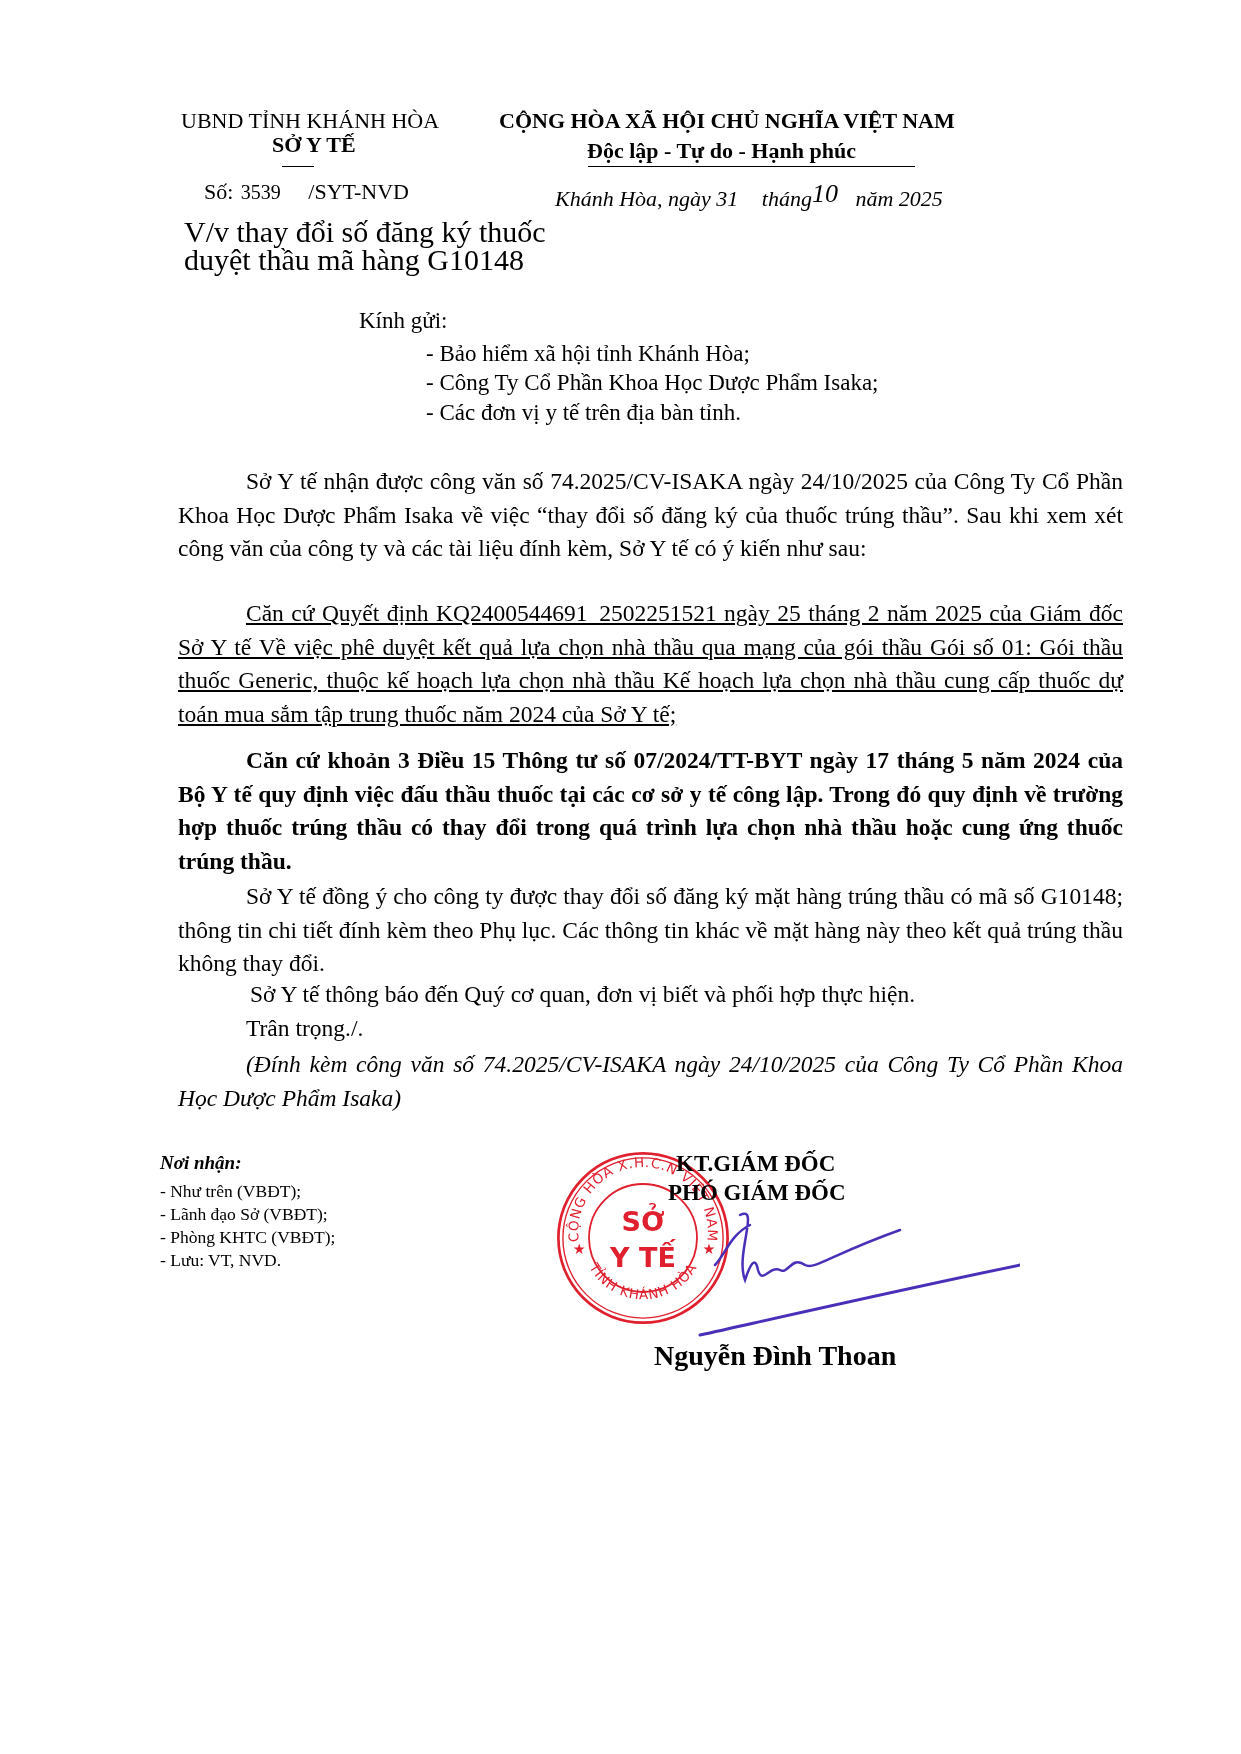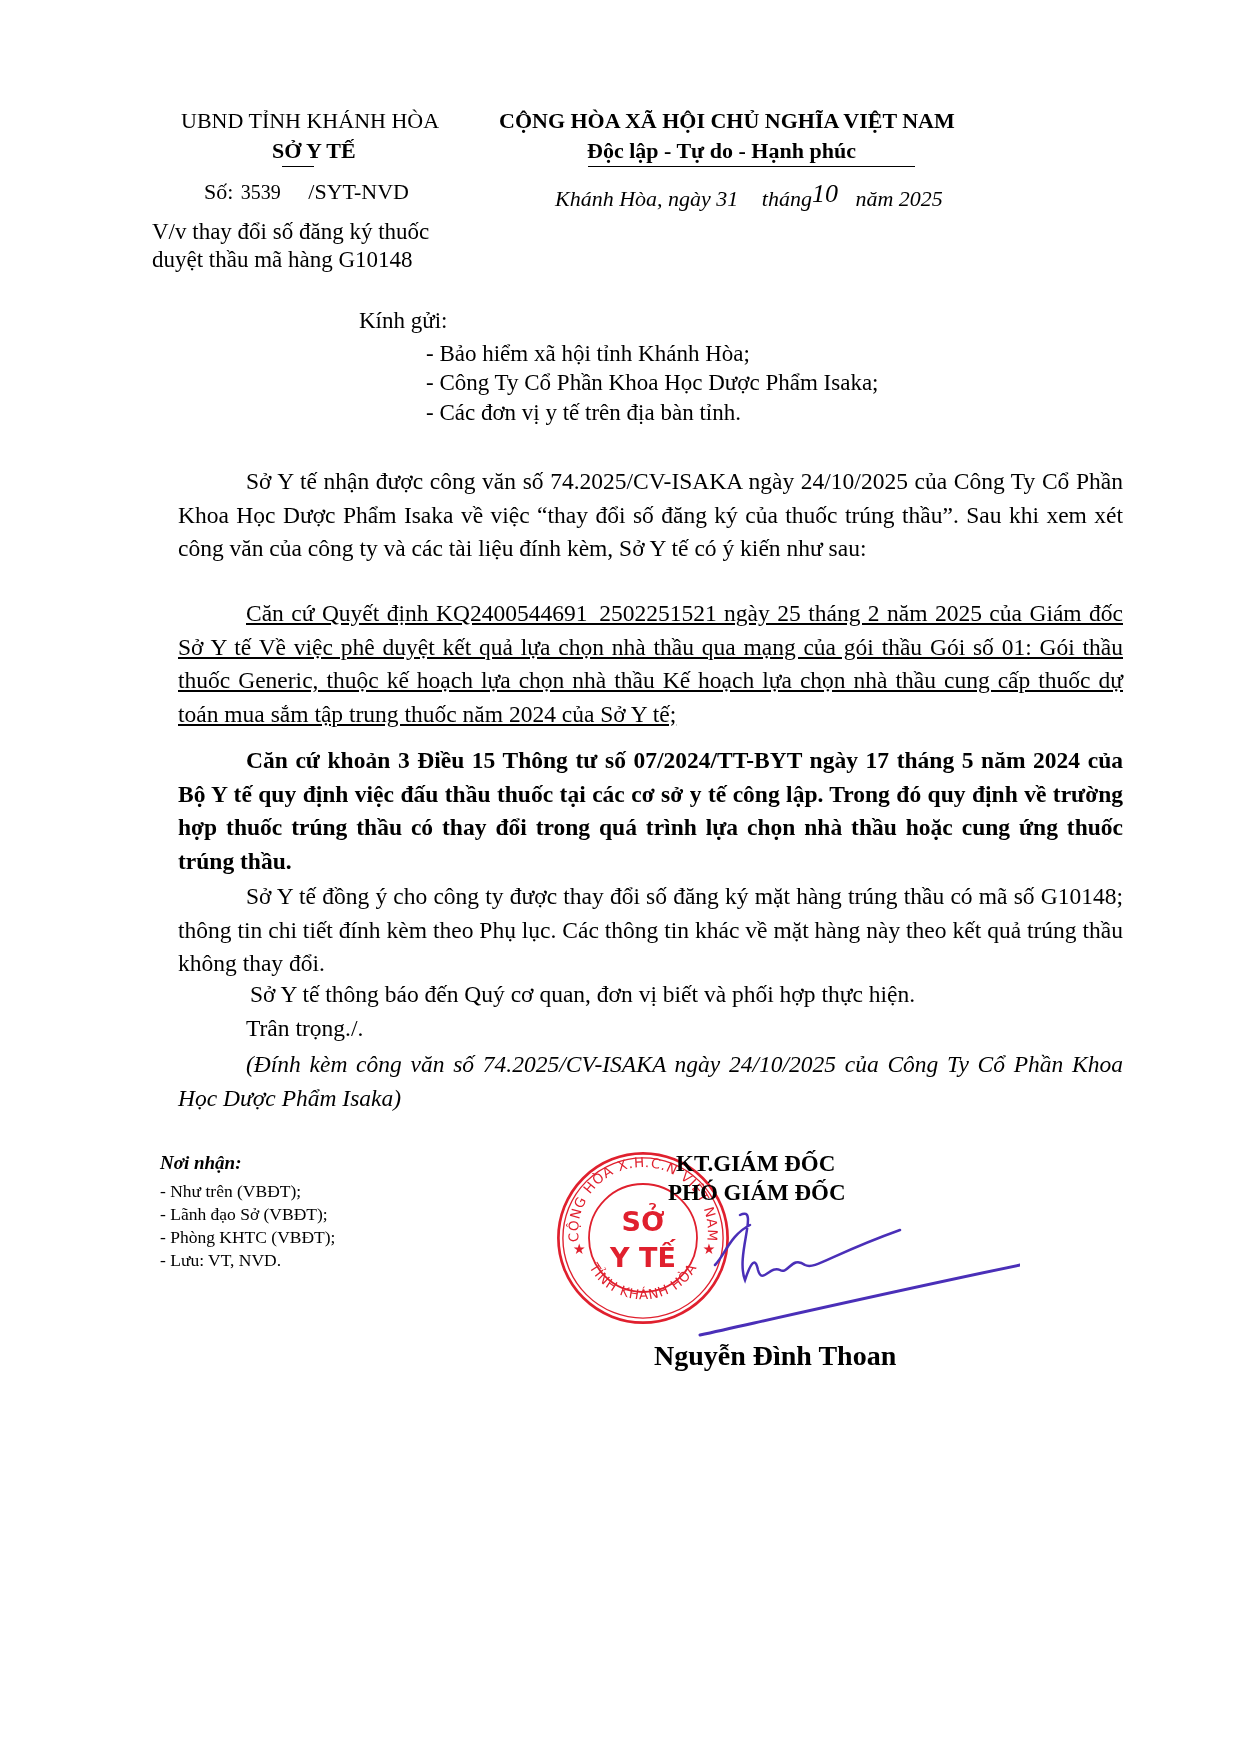--- a/index.html
+++ b/index.html
@@ -15,30 +15,30 @@
   .para { position:absolute; left:178px; width:945px; font-size:23.5px; line-height:33.5px;
           text-align:justify; text-indent:68px; }
   .small { font-size:17.5px; line-height:23px; }
   .stamp { position:absolute; left:620px; top:1282px; width:200px; height:200px; }
   .sig { position:absolute; left:700px; top:1345px; width:340px; height:160px; }
 </style>
 </head>
 <body>
 
 <div class="abs hdr-l" style="left:181px; top:108px;">UBND TỈNH KHÁNH HÒA</div>
-<div class="abs hdr-l b" style="left:272px; top:138px;">SỞ Y TẾ</div>
+<div class="abs hdr-l b" style="left:272px; top:132px;">SỞ Y TẾ</div>
 <div class="ul" style="left:282px; top:166px; width:32px;"></div>
 
 <div class="abs hdr-l" style="left:204px; top:179px;">
   <span>Số:</span>
   <span style="font-size:20px; margin-left:2px;">3539</span>
   <span style="margin-left:22px;">/SYT-NVD</span>
 </div>
 
-<div class="abs" style="left:152px; top:218px; font-size:23px; line-height:28px;">
+<div class="abs" style="left:184px; top:218px; font-size:30px; line-height:28px;">
   <div>V/v thay đổi số đăng ký thuốc</div>
   <div>duyệt thầu mã hàng G10148</div>
 </div>
 
 <div class="abs hdr-r" style="left:499px; top:108px;">CỘNG HÒA XÃ HỘI CHỦ NGHĨA VIỆT NAM</div>
 <div class="abs hdr-r" style="left:587px; top:138px;">Độc lập - Tự do - Hạnh phúc</div>
 <div class="ul" style="left:588px; top:166px; width:327px;"></div>
 
 <div class="abs i" style="left:555px; top:179px; font-size:22px;">
   <span>Khánh Hòa, ngày</span>

